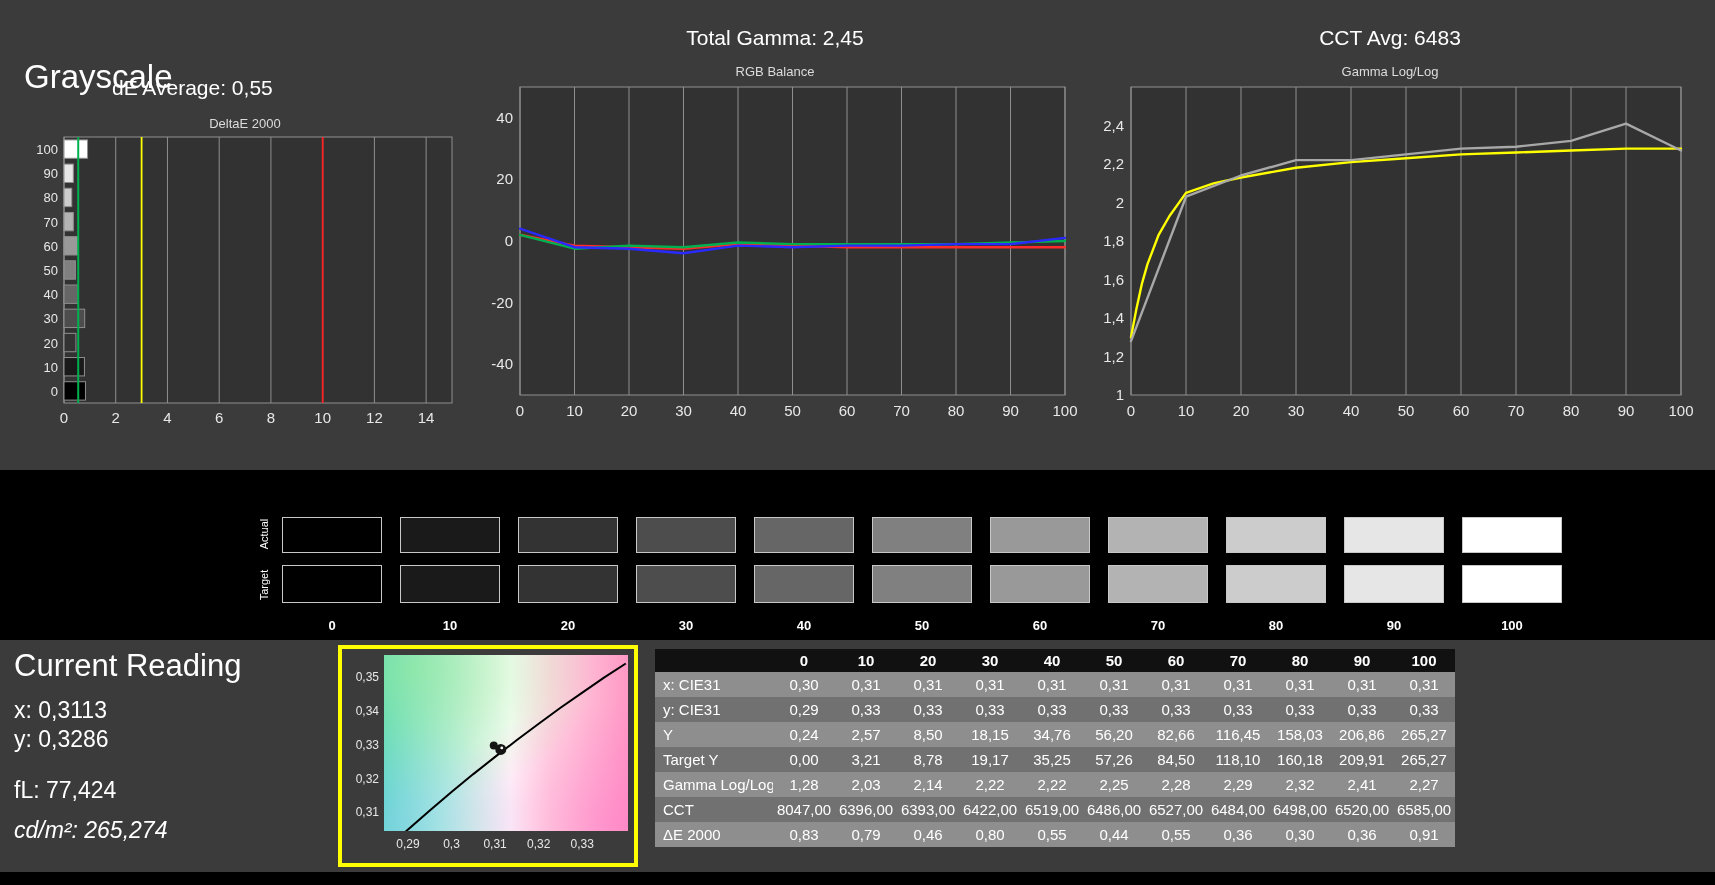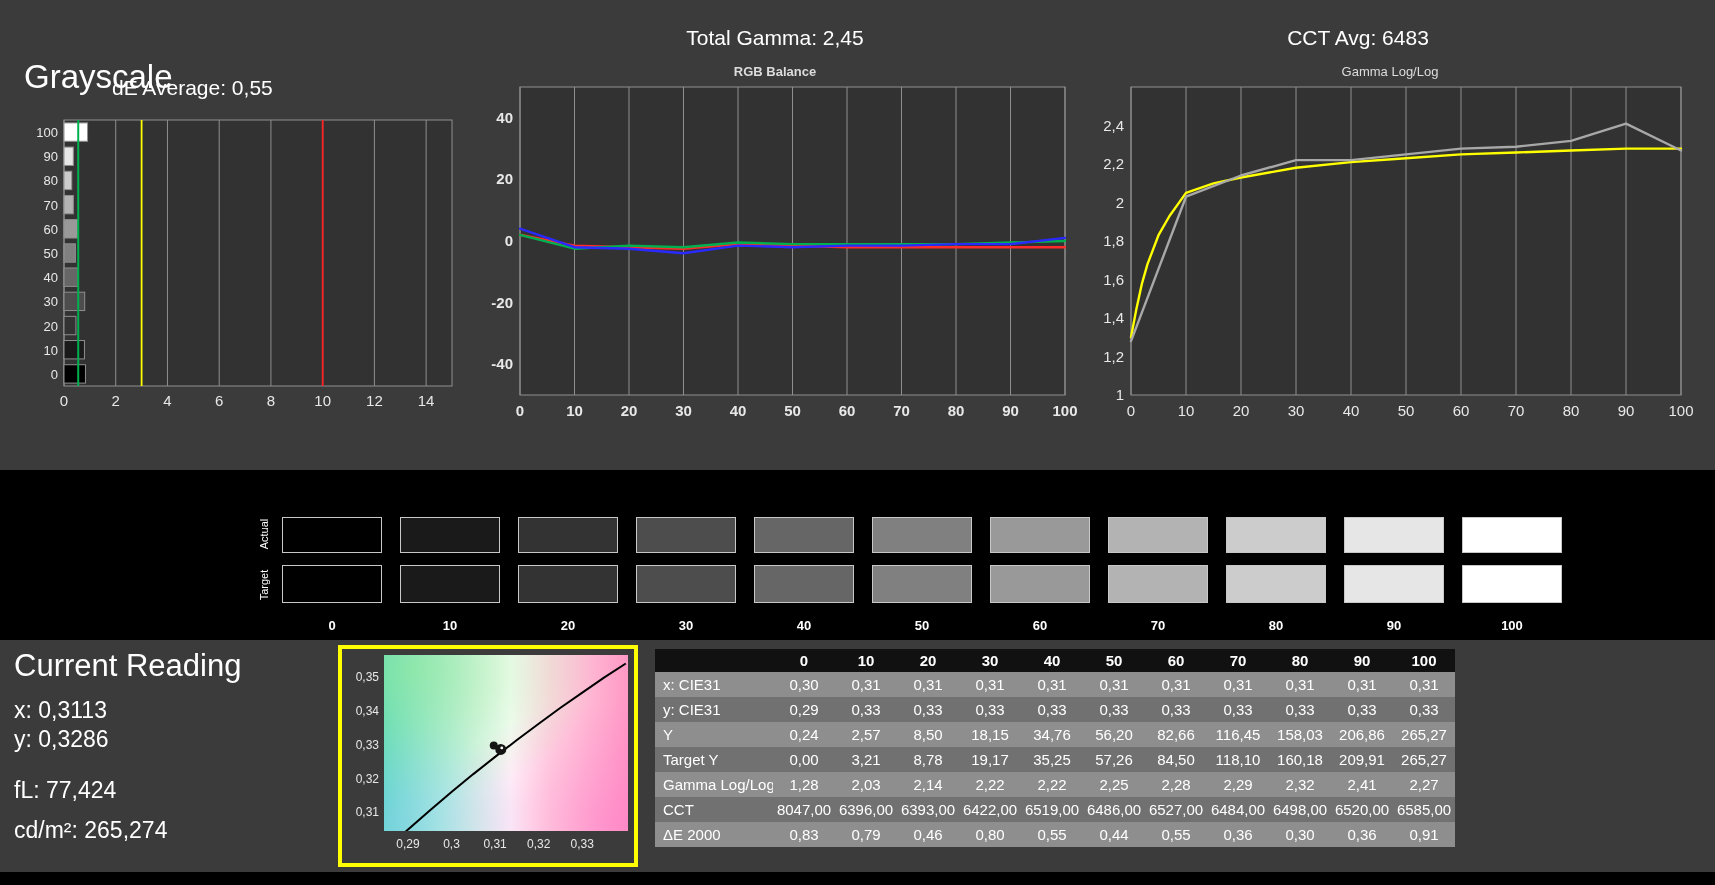--- a/index.html
+++ b/index.html
@@ -32,23 +32,24 @@
   #bottom-bar{position:absolute;left:0;top:872px;width:1715px;height:13px;background:#000;}
 </style>
 </head>
 <body>
 
 <div id="app">
 
   <div class="title-xl abs" style="left:24px;top:26px;margin-top:32px;">Grayscale</div>
   <div class="title-lg abs" style="left:112px;top:76px;">dE Average: 0,55</div>
   <div class="title-lg abs center" style="left:470px;top:26px;width:610px;">Total Gamma: 2,45</div>
-  <div class="title-lg abs center" style="left:1053px;top:26px;width:610px;">CCT Avg: 6483</div>
+  <div class="title-lg abs center" style="left:1085px;top:26px;width:610px;">CCT Avg: 6483</div>
 
   <div class="chart-block abs" style="left:30px;top:116px;width:430px;">
+    <div class="chart-title">DeltaE 2000</div>
     <svg id="svg-deltae" width="430" height="300">
         <rect x="34" y="4" width="388" height="266" fill="#323232" stroke="#8f8f8f" stroke-width="1"></rect>
         <line x1="34" x2="34" y1="4" y2="270" stroke="#8f8f8f" stroke-width="1"></line>
         <text x="34" y="290" fill="#e8e8e8" font-size="15" text-anchor="middle" font-family="Liberation Sans, sans-serif">0</text>
         <line x1="85.73333333333333" x2="85.73333333333333" y1="4" y2="270" stroke="#8f8f8f" stroke-width="1"></line>
         <text x="85.73333333333333" y="290" fill="#e8e8e8" font-size="15" text-anchor="middle" font-family="Liberation Sans, sans-serif">2</text>
         <line x1="137.46666666666667" x2="137.46666666666667" y1="4" y2="270" stroke="#8f8f8f" stroke-width="1"></line>
         <text x="137.46666666666667" y="290" fill="#e8e8e8" font-size="15" text-anchor="middle" font-family="Liberation Sans, sans-serif">4</text>
         <line x1="189.20000000000002" x2="189.20000000000002" y1="4" y2="270" stroke="#8f8f8f" stroke-width="1"></line>
         <text x="189.20000000000002" y="290" fill="#e8e8e8" font-size="15" text-anchor="middle" font-family="Liberation Sans, sans-serif">6</text>
@@ -81,21 +82,21 @@
         <rect x="34" y="200.35636363636365" width="11.898666666666667" height="18.37818181818182" fill="#333333" stroke="#8f8f8f" stroke-width="1"></rect>
         <text x="28" y="214.54545454545456" fill="#e8e8e8" font-size="13" text-anchor="end" font-family="Liberation Sans, sans-serif">20</text>
         <rect x="34" y="224.53818181818184" width="20.43466666666667" height="18.37818181818182" fill="#1a1a1a" stroke="#8f8f8f" stroke-width="1"></rect>
         <text x="28" y="238.72727272727275" fill="#e8e8e8" font-size="13" text-anchor="end" font-family="Liberation Sans, sans-serif">10</text>
         <rect x="34" y="248.72000000000003" width="21.46933333333333" height="18.37818181818182" fill="#000000" stroke="#8f8f8f" stroke-width="1"></rect>
         <text x="28" y="262.90909090909093" fill="#e8e8e8" font-size="13" text-anchor="end" font-family="Liberation Sans, sans-serif">0</text>
         <line x1="48.22666666666667" x2="48.22666666666667" y1="4" y2="270" stroke="#00b050" stroke-width="2"></line>
       </svg>
   </div>
 
-  <div class="chart-block abs" style="left:470px;top:64px;width:610px;font-weight:bold;">
+  <div class="chart-block abs" style="left:470px;top:64px;width:610px;">
     <div class="chart-title">RGB Balance</div>
     <svg id="svg-rgb" width="610" height="345">
         <rect x="50" y="6" width="545" height="308" fill="#323232" stroke="#8f8f8f" stroke-width="1"></rect>
         <line x1="50" x2="50" y1="6" y2="314" stroke="#8f8f8f" stroke-width="1"></line>
         <text x="50" y="335" fill="#e8e8e8" font-size="15" text-anchor="middle" font-family="Liberation Sans, sans-serif">0</text>
         <line x1="104.5" x2="104.5" y1="6" y2="314" stroke="#8f8f8f" stroke-width="1"></line>
         <text x="104.5" y="335" fill="#e8e8e8" font-size="15" text-anchor="middle" font-family="Liberation Sans, sans-serif">10</text>
         <line x1="159" x2="159" y1="6" y2="314" stroke="#8f8f8f" stroke-width="1"></line>
         <text x="159" y="335" fill="#e8e8e8" font-size="15" text-anchor="middle" font-family="Liberation Sans, sans-serif">20</text>
         <line x1="213.5" x2="213.5" y1="6" y2="314" stroke="#8f8f8f" stroke-width="1"></line>
@@ -201,21 +202,21 @@
         <div class="swatch-label">80</div>
         <div class="swatch-label">90</div>
         <div class="swatch-label">100</div>
       </div>
   </div>
 
   <div class="abs" style="left:14px;top:648px;font-size:31px;">Current Reading</div>
   <div class="reading" style="top:697px;text-align:center;">x: 0,3113</div>
   <div class="reading" style="top:726px;text-align:right;">y: 0,3286</div>
   <div class="reading" style="top:777px;">fL: 77,424</div>
-  <div class="reading" style="top:817px;">cd/m²: 265,274</div>
+  <div class="reading" style="top:817px;font-style:italic;">cd/m²: 265,274</div>
 
   <div id="cie-box">
     <svg id="svg-cie" width="292" height="214">
       <defs>
         <linearGradient id="cieH" x1="0" y1="0" x2="1" y2="0">
           <stop offset="0" stop-color="#5fd9c6"></stop>
           <stop offset="0.38" stop-color="#d9f5ea"></stop>
           <stop offset="0.52" stop-color="#ffffff"></stop>
           <stop offset="0.68" stop-color="#ffd7e2"></stop>
           <stop offset="1" stop-color="#ff98c5"></stop>

